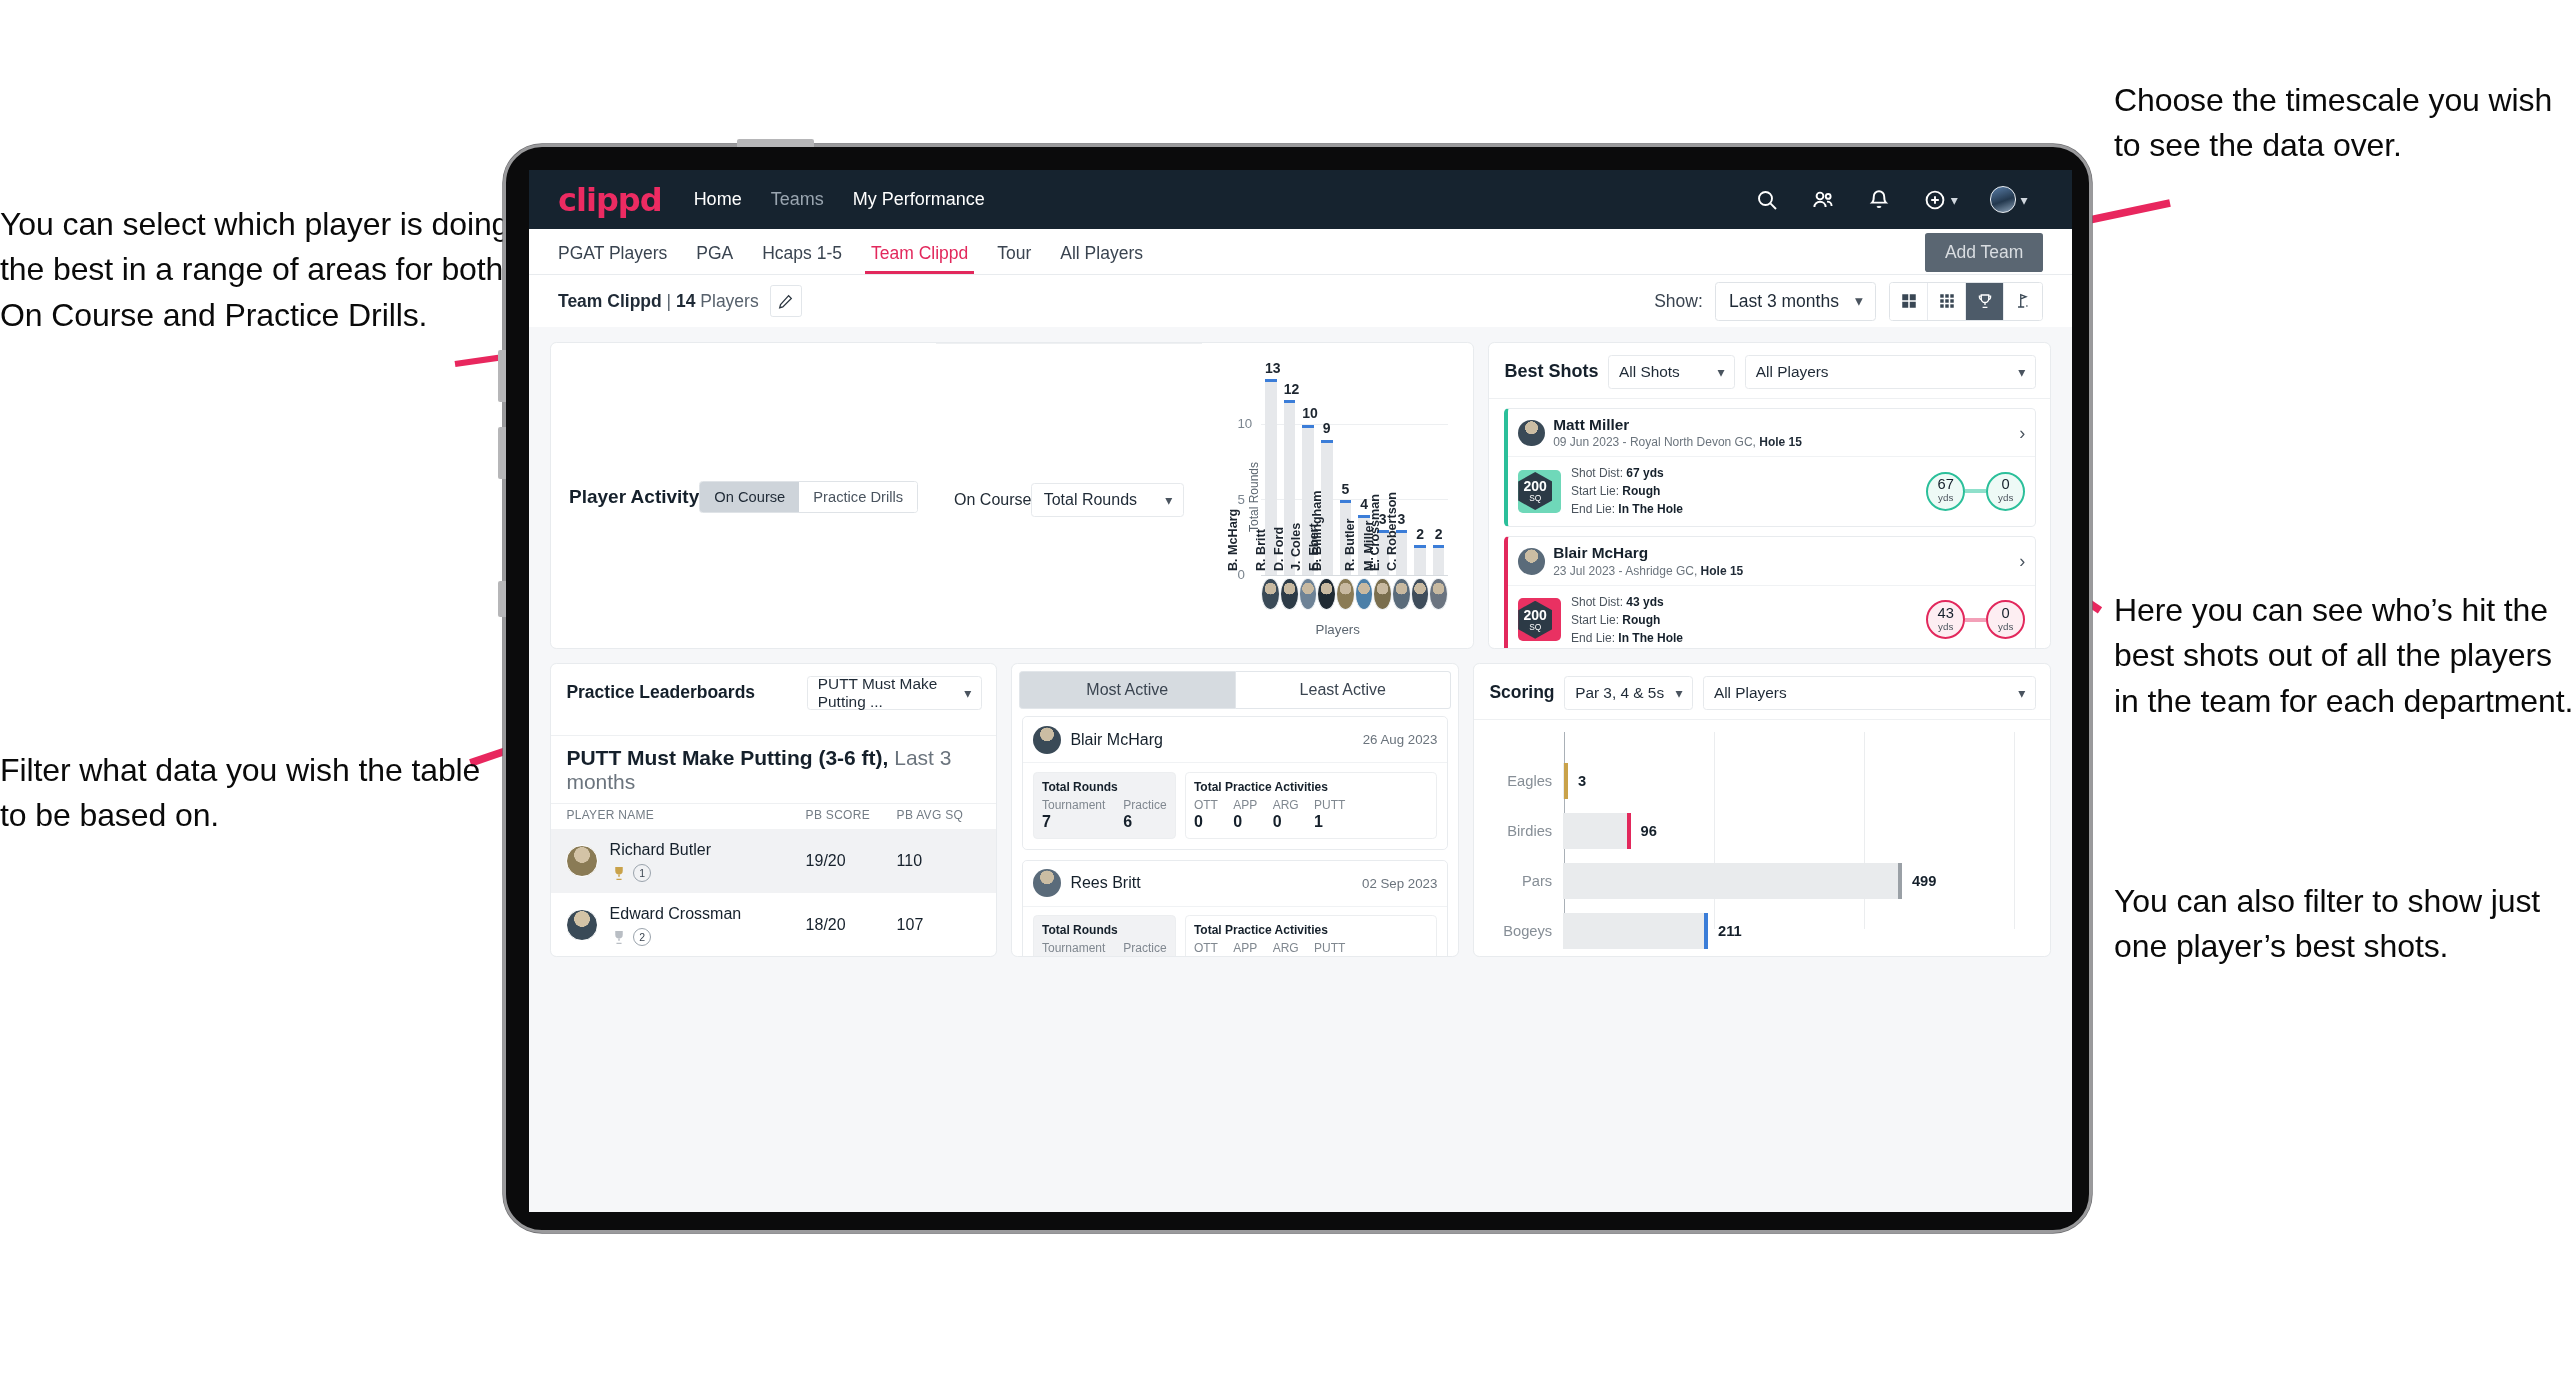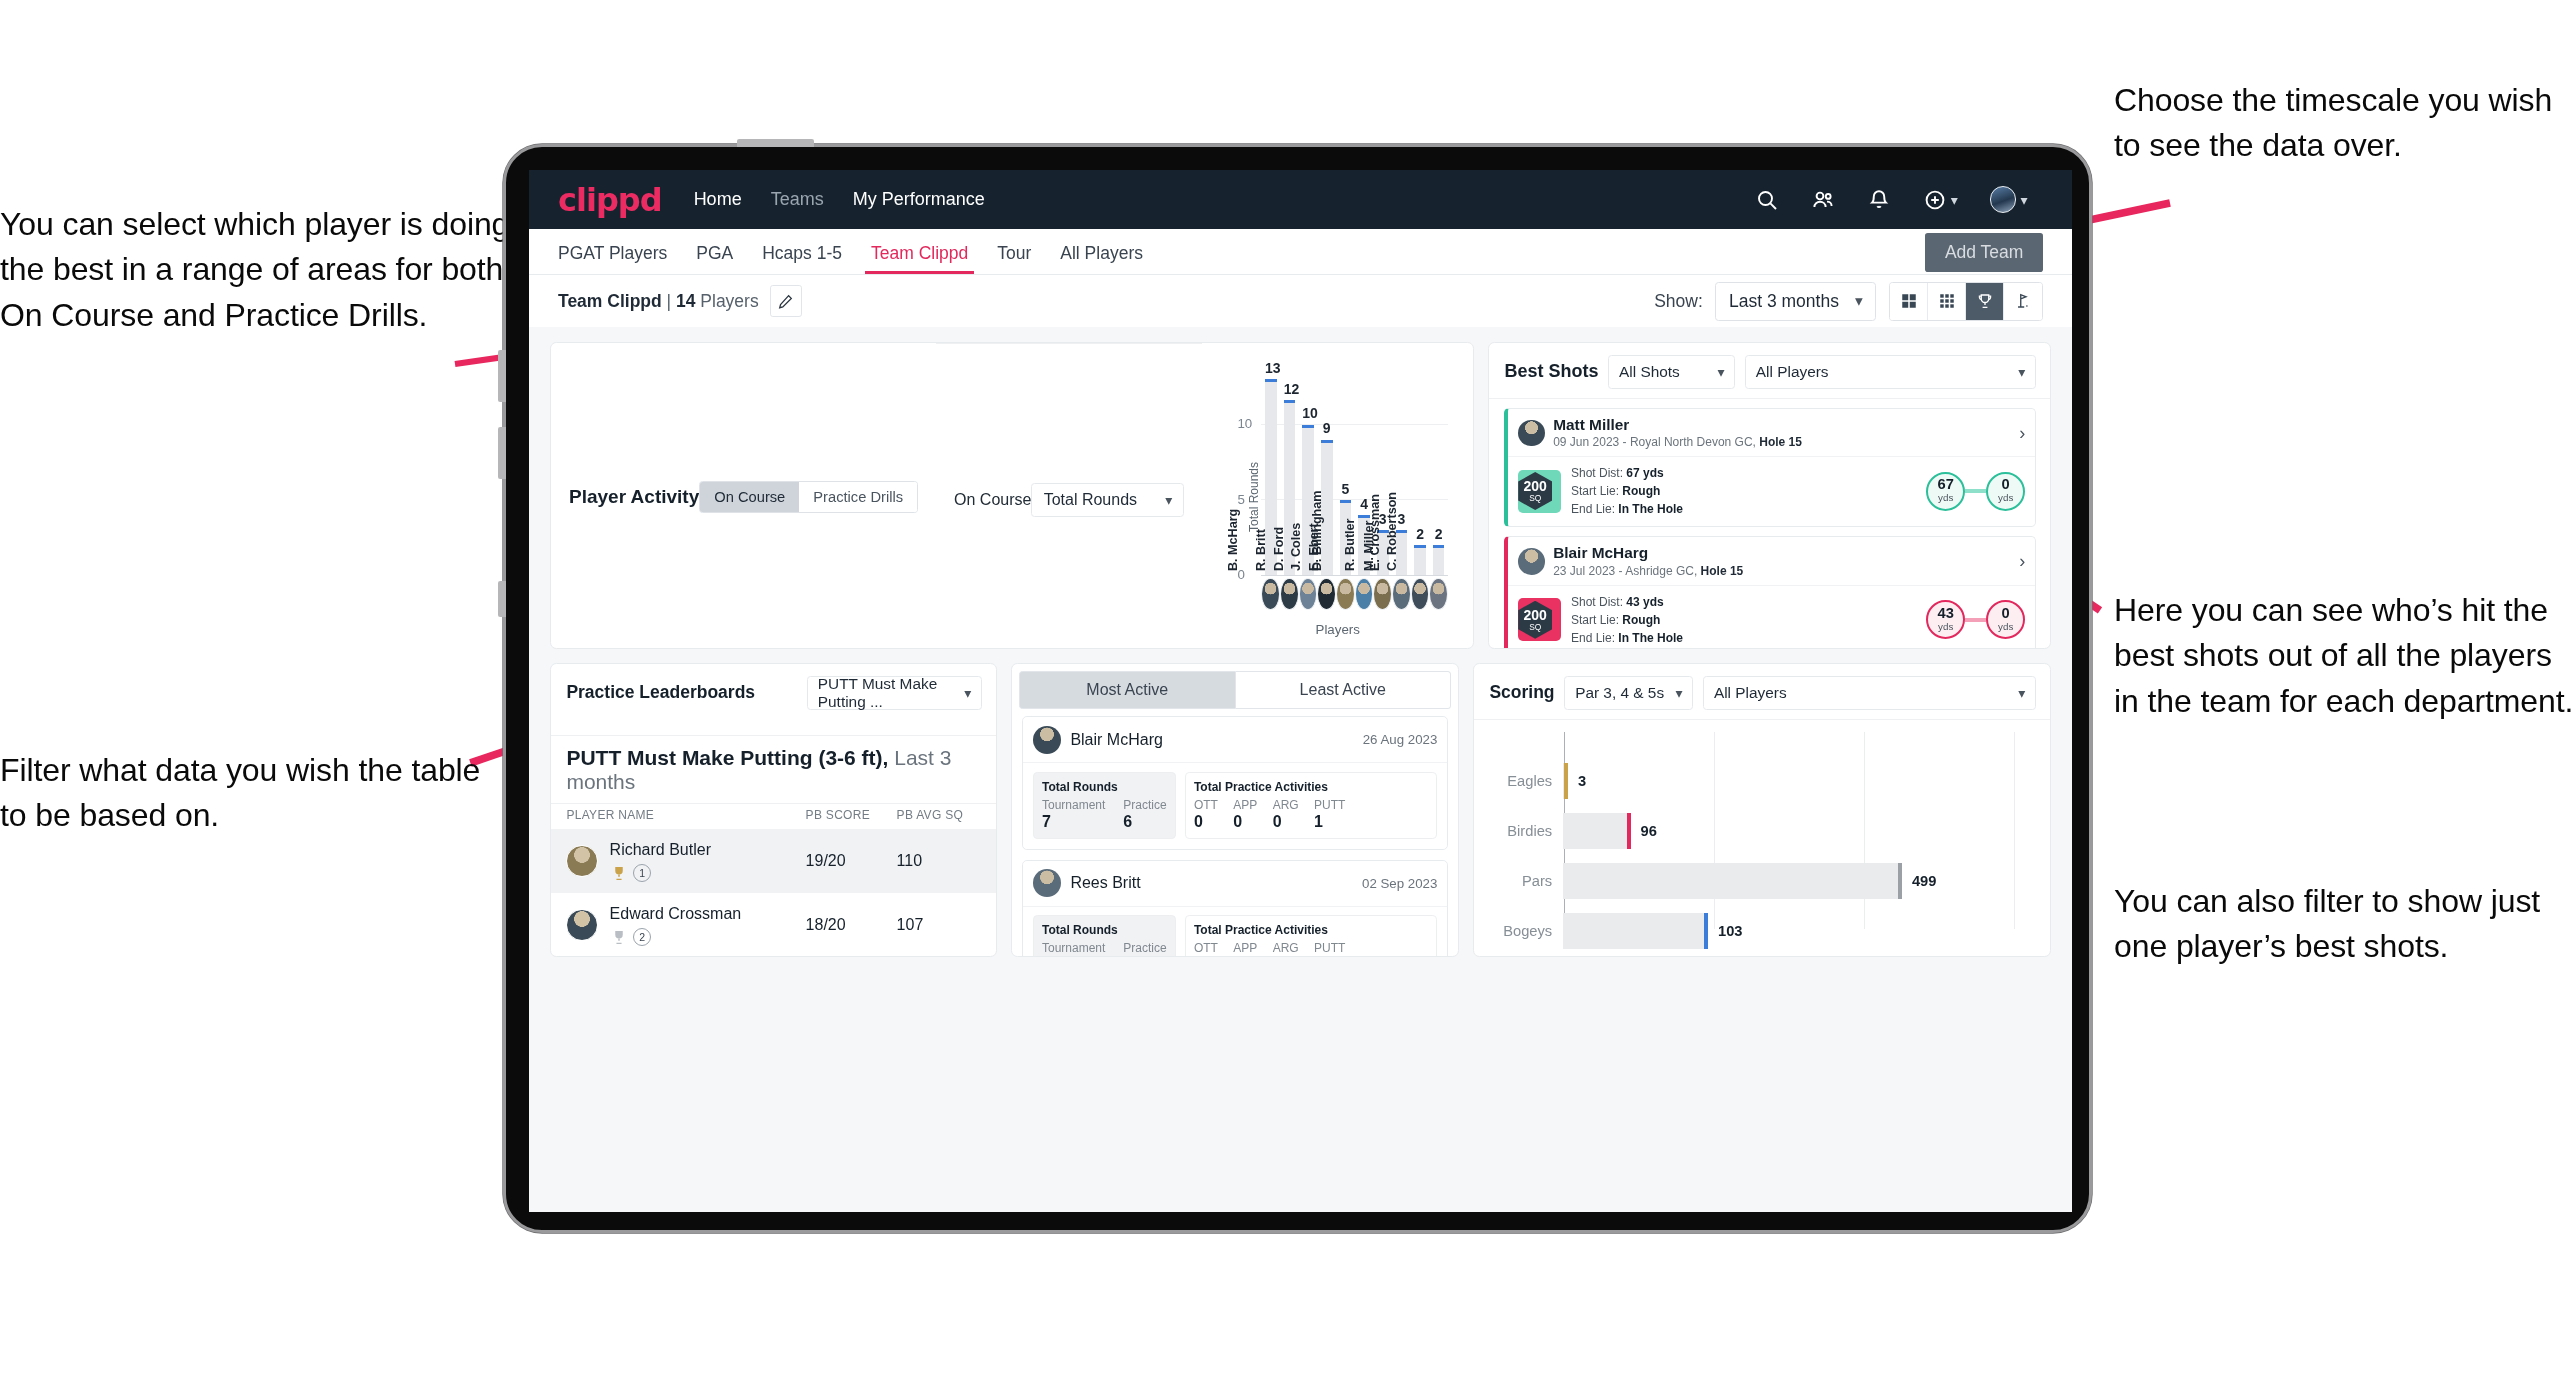--- a/index.html
+++ b/index.html
@@ -229,21 +229,21 @@
   .hexa .n { font-size: 14px; font-weight: 700; line-height: 1; }
   .hexa .u { font-size: 8.4px; line-height: 1.2; }
   .shot-det { font-size: 12px; color: #4b545d; line-height: 1.5; }
   .shot-det b { color: #15202b; }
   .dumbbell { margin-left: auto; display: flex; align-items: center; flex: 0 0 auto; }
   .dbc {
     width: 39px; height: 39px; border-radius: 50%; border: 2.1px solid #2bbf9a; background: #eefaf6;
     display: flex; flex-direction: column; align-items: center; justify-content: center;
   }
   .dbc.pink { border-color: #e2285c; background: #fdeef2; }
-  .dbc .n { font-size: 14.7px; font-weight: 700; color: #15202b; line-height: 1; }
+  .dbc .n { font-size: 14.7px; font-weight: 400; color: #15202b; line-height: 1; }
   .dbc .u { font-size: 9.8px; color: #4b545d; line-height: 1.3; }
   .dbl { width: 21px; height: 4.2px; background: #8fe0cb; }
   .dbl.pink { background: #f3a0b8; }
 
   
   .row2 { display: flex; gap: 14px; margin-top: 14px; align-items: stretch; }
   .pl-card { flex: 0 0 447px; height: 294px; overflow: hidden; }
   .ma-card { flex: 0 0 448px; height: 294px; overflow: hidden; }
   .sc-card { flex: 1; height: 294px; overflow: hidden; }
 
@@ -857,21 +857,21 @@
                       </div>
                       <div class="sc-num" style="left:calc(71.28571428571429% + 12.6px)">499</div>
                     </div>
                   </div>
                   <div class="sc-row">
                     <div class="sc-cat">Bogeys</div>
                     <div class="sc-barwrap">
                       <div class="sc-bar" style="width:30.142857142857142%">
                         <div class="cap" style="background:#3b7dd8"></div>
                       </div>
-                      <div class="sc-num" style="left:calc(30.142857142857142% + 12.6px)">103</div>
+                      <div class="sc-num" style="left:calc(30.142857142857142% + 12.6px)">211</div>
                     </div>
                   </div>
                 </div>
             </div>
           </div>
 
         </div>
       </div>
     </div>
   </div>

